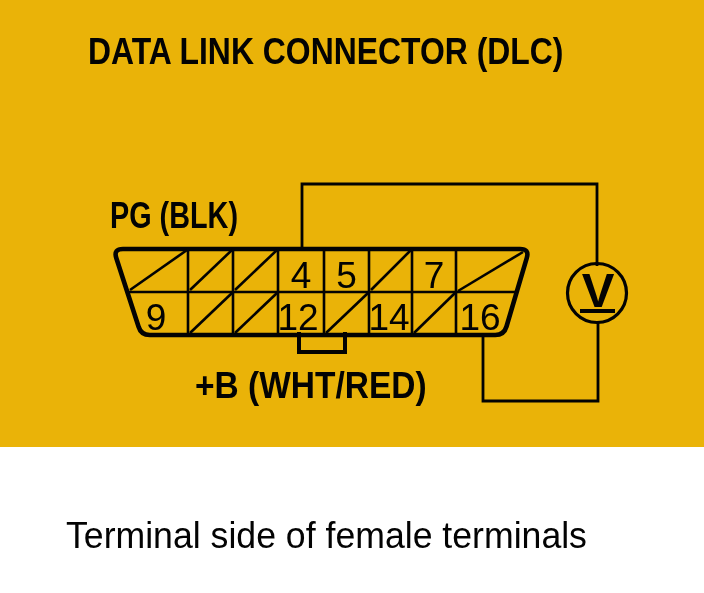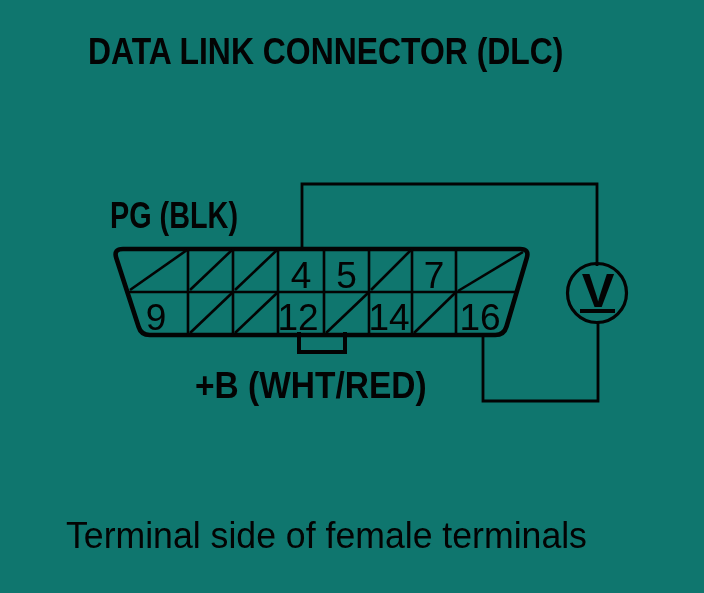--- a/index.html
+++ b/index.html
@@ -8,22 +8,22 @@
     background: #ffffff;
     width: 704px;
     height: 593px;
     overflow: hidden;
     font-family: "Liberation Sans", sans-serif;
     color: #000000;
   }
   .stage {
     position: relative;
     width: 704px;
-    height: 593px;
-    background: #0f766e;
+    height: 447px;
+    background: #eab308;
   }
   .lbl {
     position: absolute;
     white-space: nowrap;
     line-height: 1;
     transform-origin: left top;
     color: #030303;
   }
   .lbl.bold { font-weight: bold; }
   #title   { left: 88px;  top: 34px;  font-size: 36px; transform: scaleX(0.886); }

